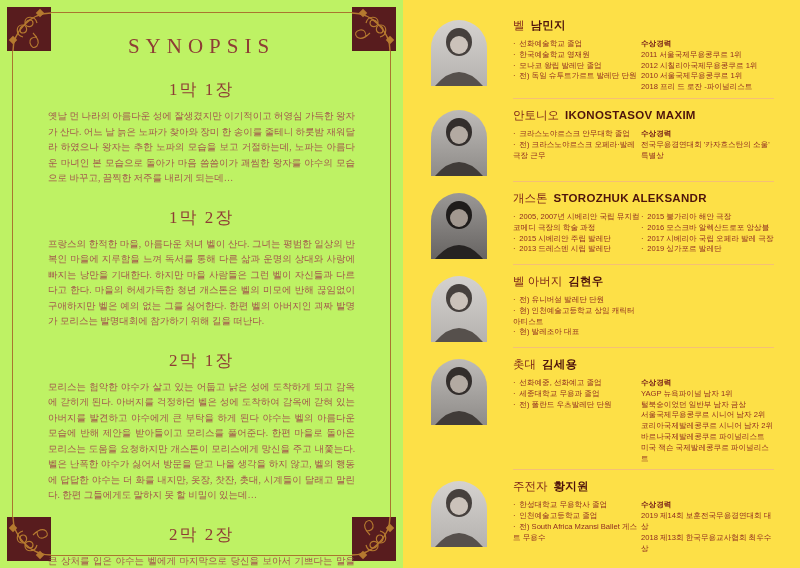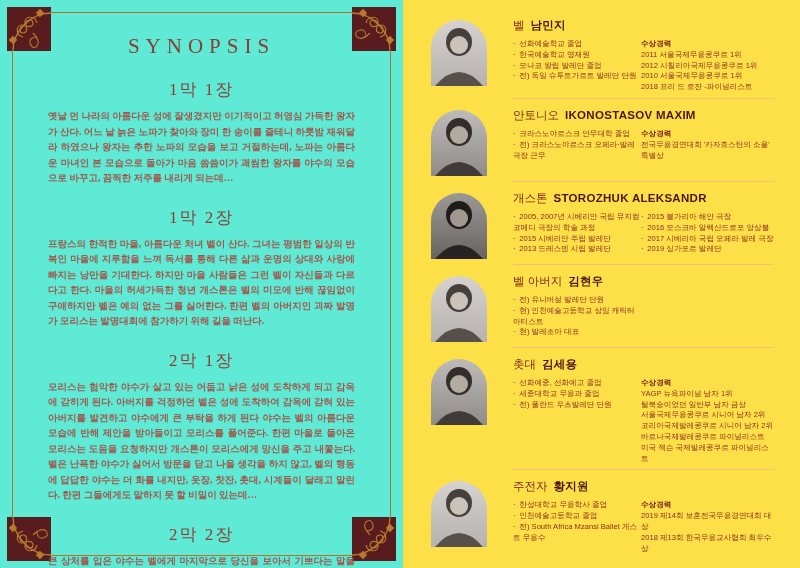--- a/index.html
+++ b/index.html
@@ -1,33 +1,33 @@
 <!DOCTYPE html>
 <html lang="ko"><head>
 <meta charset="utf-8">
 <style>
   html,body{margin:0;padding:0;background:#333;}
   .page{width:800px;height:568px;display:flex;overflow:hidden;font-family:"Liberation Sans",sans-serif;}
 
   
-  .left-panel{position:relative;width:403px;box-sizing:border-box;background:#5eead4;
+  .left-panel{position:relative;width:403px;box-sizing:border-box;background:#bef264;
     padding:34px 48px 0 48px;overflow:hidden;}
   .frame{position:absolute;inset:12px;border:1px solid #a9762f;pointer-events:none;}
   .corner{position:absolute;width:44px;height:44px;background:#581c1e;}
   .corner.tl{top:-6px;left:-6px;}
   .corner.tr{top:-6px;right:-6px;transform:rotate(90deg);}
   .corner.br{bottom:-6px;right:-6px;transform:rotate(180deg);}
   .corner.bl{bottom:-6px;left:-6px;transform:rotate(270deg);}
 
   .synopsis-title{margin:0 0 2px 0;font-family:"Liberation Serif",serif;font-weight:400;
     font-size:21px;letter-spacing:6px;text-align:center;color:#8e3c35;position:relative;}
   .act-heading{font-family:"Liberation Serif",serif;font-size:17px;font-weight:400;
     color:#8e3c35;text-align:center;margin:19px 0 8px 0;letter-spacing:2px;position:relative;}
   .act-body{margin:0;font-family:"Liberation Serif",serif;font-size:9.5px;line-height:15.5px;
-    color:#a2574d;text-align:justify;position:relative;font-weight:bold;}
+    color:#a2574d;text-align:justify;position:relative;}
 
   
   .right-panel{width:397px;box-sizing:border-box;background:#fde047;
     padding:10px 24px 0 28px;overflow:hidden;}
   .entry{display:flex;align-items:flex-start;padding:6px 0 4px 0;}
   .divider{height:1px;background:rgba(238,166,155,0.55);margin:1px 2px 1px 82px;}
 
   .photo{width:56px;height:66px;flex:0 0 56px;border-radius:28px 28px 0 0;overflow:hidden;
     margin-right:26px;margin-top:4px;}
   .photo svg{width:100%;height:100%;display:block;}

